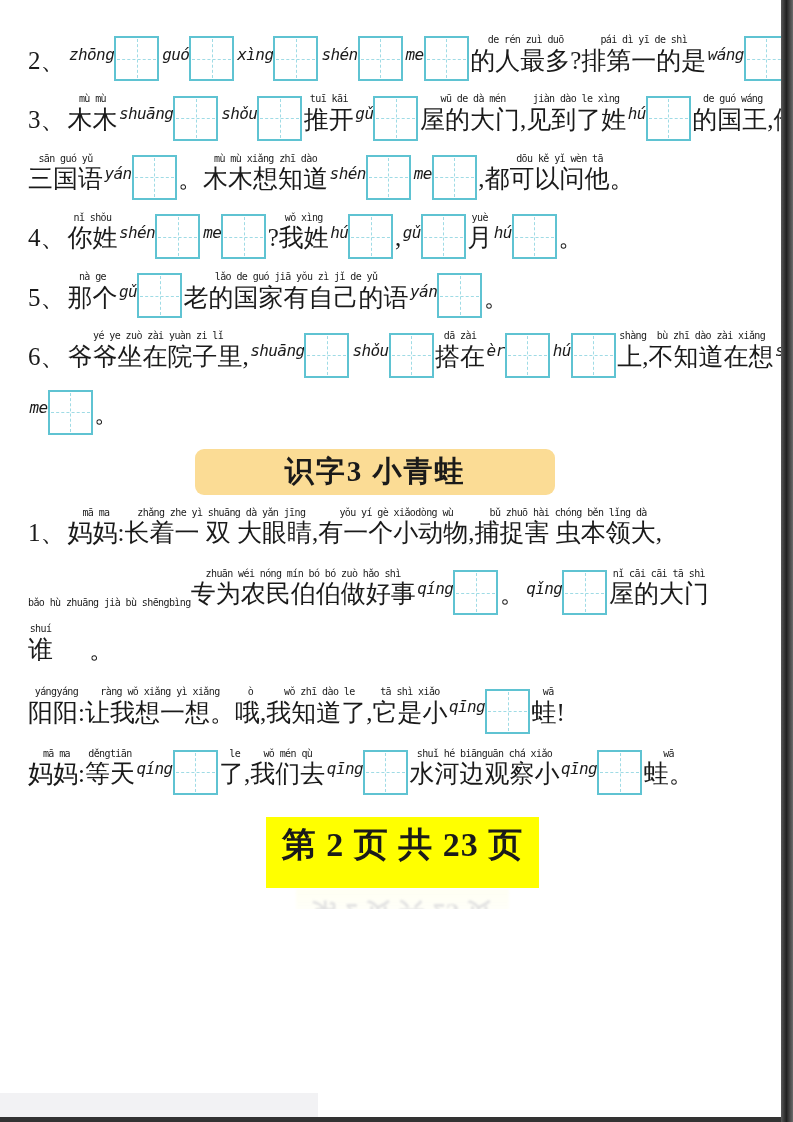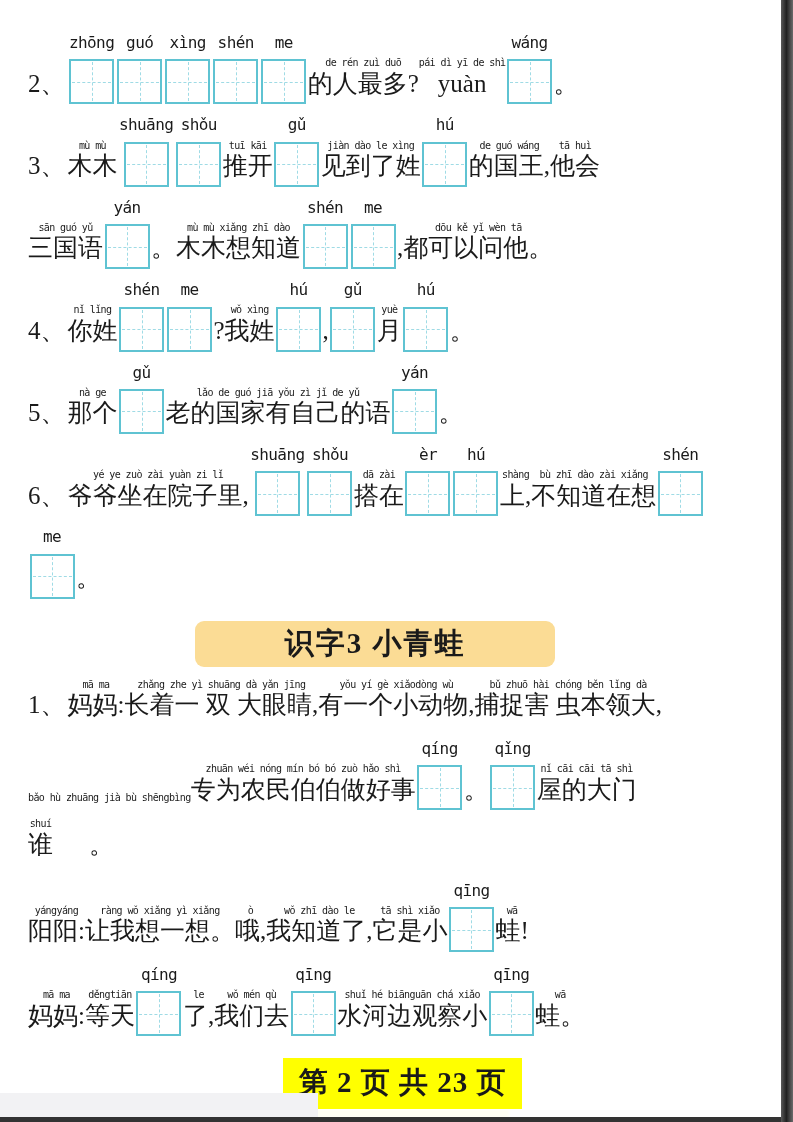--- a/index.html
+++ b/index.html
@@ -20,21 +20,21 @@
     font-family:"DejaVu Sans Mono",monospace; font-size:10px; line-height:1.15;
     letter-spacing:-0.6px; white-space:pre; color:#1a1a1a; margin-bottom:1px;
   }
   .tok .zh {
     font-family:"Liberation Serif","DejaVu Serif",serif;
     font-size:25px; line-height:1.15; white-space:pre;
   }
   .tok.num { margin-right:2px; }
 
   
-  .boxtok { display:flex; flex-direction:column; align-items:center; margin:0 1.5px; }
+  .boxtok { display:flex; flex-direction:row; align-items:center; margin:0 1.5px;font-style:italic; }
   .boxtok .py-big {
     font-family:"DejaVu Sans Mono",monospace; font-size:16px; line-height:1.15;
     letter-spacing:-0.6px; white-space:pre; margin-bottom:7px;
   }
   .boxtok .grid {
     width:41px; height:41px; background:#fff; position:relative;
     border:2px solid var(--box-border,#5fc3d2); box-sizing:content-box;
   }
   .boxtok .grid::before {
     content:""; position:absolute; left:1px; right:1px; top:50%;
@@ -48,31 +48,31 @@
   
   .line[data-name="line-6b"]  { margin-bottom:4px; }
   .line[data-name="line-p1a"] { margin-bottom:14px; }
   .line[data-name="line-p1b"] { margin-bottom:8px; }
   .line[data-name="line-shui"]{ margin-bottom:16px;gap:36px; }
   .line[data-name="line-p2"]  { margin-bottom:14px; }
   .line[data-name="line-p3"]  { margin-bottom:0; }
 
   
   .banner {
-    width:360px; height:46px; margin:22px 0 12px 167px;
+    width:360px; height:46px; margin:14px 0 12px 167px;
     background:var(--banner-bg,#fbdc95);
     display:flex; align-items:center; justify-content:center;
     font-size:29px; font-weight:bold; letter-spacing:2px;border-radius:9px;
   }
 
   
   .footer-area { margin-top:22px; text-align:center; }
   .page-footer {
     display:inline-block; background:var(--footer-bg,#ffff00);
-    padding:5px 16px 6px 16px; font-size:29px; font-weight:bold; letter-spacing:1px;
+    padding:5px 16px 20px 16px; font-size:34px; font-weight:bold; letter-spacing:1px;
   }
   .footer-reflection {
     height:20px; overflow:hidden; text-align:center; margin-top:1px;
   }
   .footer-reflection span {
     display:inline-block; transform:scaleY(-1);
     font-size:25px; font-weight:bold; letter-spacing:1px; color:#777;
     opacity:0.22; filter:blur(1.2px);
     background:linear-gradient(to top,#ffffca,rgba(255,255,202,0));
     padding:5px 16px 7px 16px;
@@ -114,21 +114,21 @@
           <div class="boxtok" data-name="pinyin-box-token">
             <div class="py-big" data-name="box-pinyin-label">me</div>
             <div class="grid" data-name="tianzige-writing-box"></div>
           </div>
           <div class="tok" data-name="hanzi-text-token">
             <div class="py-small" data-name="hanzi-pinyin-label">de rén zuì duō</div>
             <div class="zh" data-name="hanzi-text">的人最多?</div>
           </div>
           <div class="tok" data-name="hanzi-text-token">
             <div class="py-small" data-name="hanzi-pinyin-label">pái dì yī de shì</div>
-            <div class="zh" data-name="hanzi-text">yuàn</div>
+            <div class="zh" data-name="hanzi-text">排第一的是</div>
           </div>
           <div class="boxtok" data-name="pinyin-box-token">
             <div class="py-big" data-name="box-pinyin-label">wáng</div>
             <div class="grid" data-name="tianzige-writing-box"></div>
           </div>
           <div class="tok" data-name="hanzi-text-token">
             <div class="zh" data-name="hanzi-text">。</div>
           </div>
         </div>
         <div class="line" data-name="line-3a">
@@ -149,20 +149,24 @@
           </div>
           <div class="tok" data-name="hanzi-text-token">
             <div class="py-small" data-name="hanzi-pinyin-label">tuī kāi</div>
             <div class="zh" data-name="hanzi-text">推开</div>
           </div>
           <div class="boxtok" data-name="pinyin-box-token">
             <div class="py-big" data-name="box-pinyin-label">gǔ</div>
             <div class="grid" data-name="tianzige-writing-box"></div>
           </div>
           <div class="tok" data-name="hanzi-text-token">
+            <div class="py-small" data-name="hanzi-pinyin-label">wū de dà mén</div>
+            <div class="zh" data-name="hanzi-text">屋的大门,</div>
+          </div>
+          <div class="tok" data-name="hanzi-text-token">
             <div class="py-small" data-name="hanzi-pinyin-label">jiàn dào le xìng</div>
             <div class="zh" data-name="hanzi-text">见到了姓</div>
           </div>
           <div class="boxtok" data-name="pinyin-box-token">
             <div class="py-big" data-name="box-pinyin-label">hú</div>
             <div class="grid" data-name="tianzige-writing-box"></div>
           </div>
           <div class="tok" data-name="hanzi-text-token">
             <div class="py-small" data-name="hanzi-pinyin-label">de guó wáng</div>
             <div class="zh" data-name="hanzi-text">的国王,</div>
@@ -202,21 +206,21 @@
           <div class="tok" data-name="hanzi-text-token">
             <div class="py-small" data-name="hanzi-pinyin-label">dōu kě yǐ wèn tā</div>
             <div class="zh" data-name="hanzi-text">都可以问他。</div>
           </div>
         </div>
         <div class="line" data-name="line-4">
           <div class="tok num" data-name="item-number">
             <div class="zh" data-name="item-number-text">4、</div>
           </div>
           <div class="tok" data-name="hanzi-text-token">
-            <div class="py-small" data-name="hanzi-pinyin-label">nǐ lǐng</div>
+            <div class="py-small" data-name="hanzi-pinyin-label">nǐ shǒu</div>
             <div class="zh" data-name="hanzi-text">你姓</div>
           </div>
           <div class="boxtok" data-name="pinyin-box-token">
             <div class="py-big" data-name="box-pinyin-label">shén</div>
             <div class="grid" data-name="tianzige-writing-box"></div>
           </div>
           <div class="boxtok" data-name="pinyin-box-token">
             <div class="py-big" data-name="box-pinyin-label">me</div>
             <div class="grid" data-name="tianzige-writing-box"></div>
           </div>

